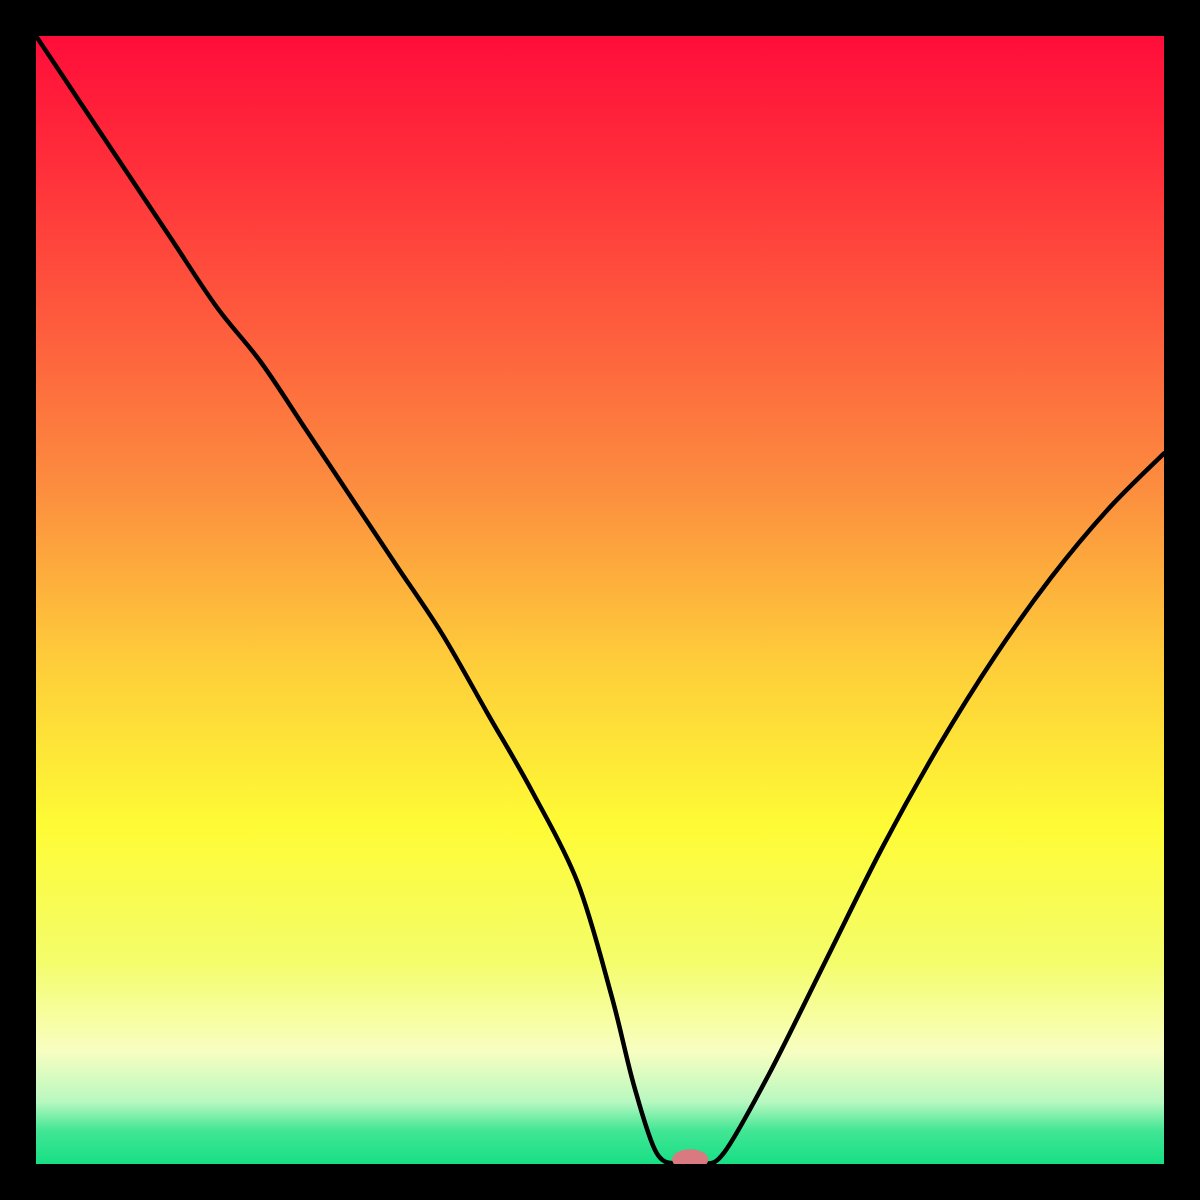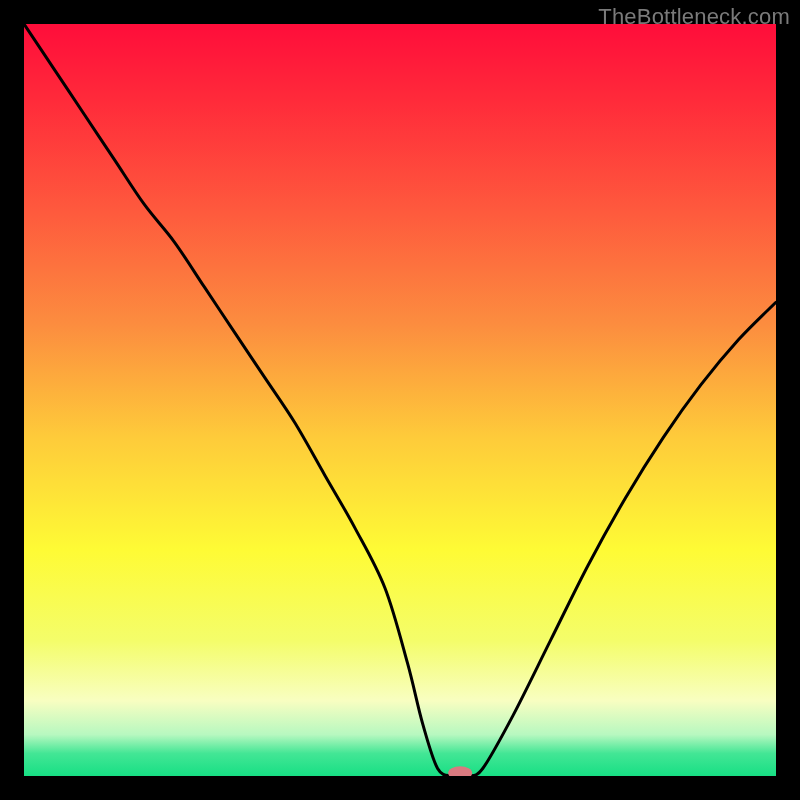--- a/index.html
+++ b/index.html
@@ -38,21 +38,20 @@
     display: block;
     width: 752px;
     height: 752px;
   }
 </style>
 </head>
 <body>
 
 <div class="frame">
 
-  <div class="watermark">TheBottleneck.com</div>
 
   <div class="plot-area">
     <svg id="chart-svg" viewBox="0 0 752 752" preserveAspectRatio="none">
       <defs>
         <linearGradient id="bg-grad" x1="0" y1="0" x2="0" y2="1">
             <stop offset="0.00%" stop-color="#ff0d3a"></stop>
             <stop offset="10.00%" stop-color="#ff2a3a"></stop>
             <stop offset="25.00%" stop-color="#fe5a3d"></stop>
             <stop offset="40.00%" stop-color="#fc8d3f"></stop>
             <stop offset="55.00%" stop-color="#fecb3a"></stop>

